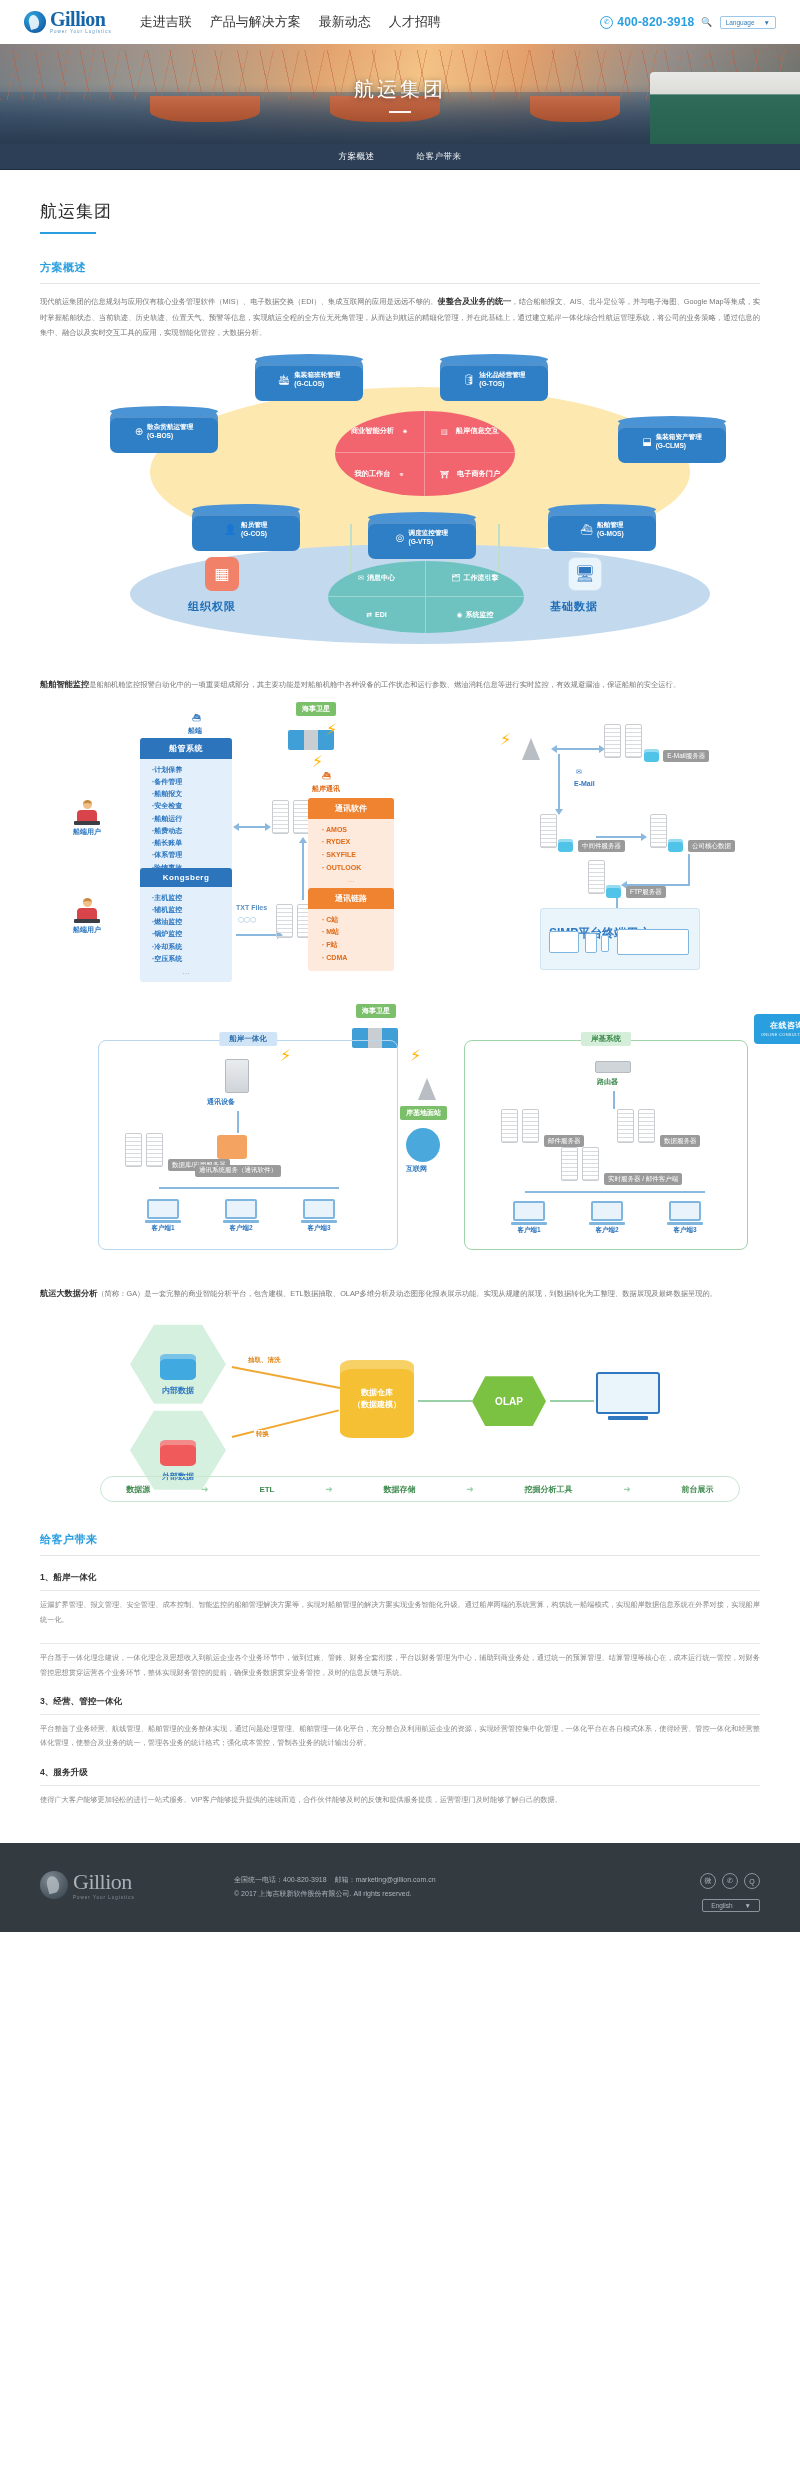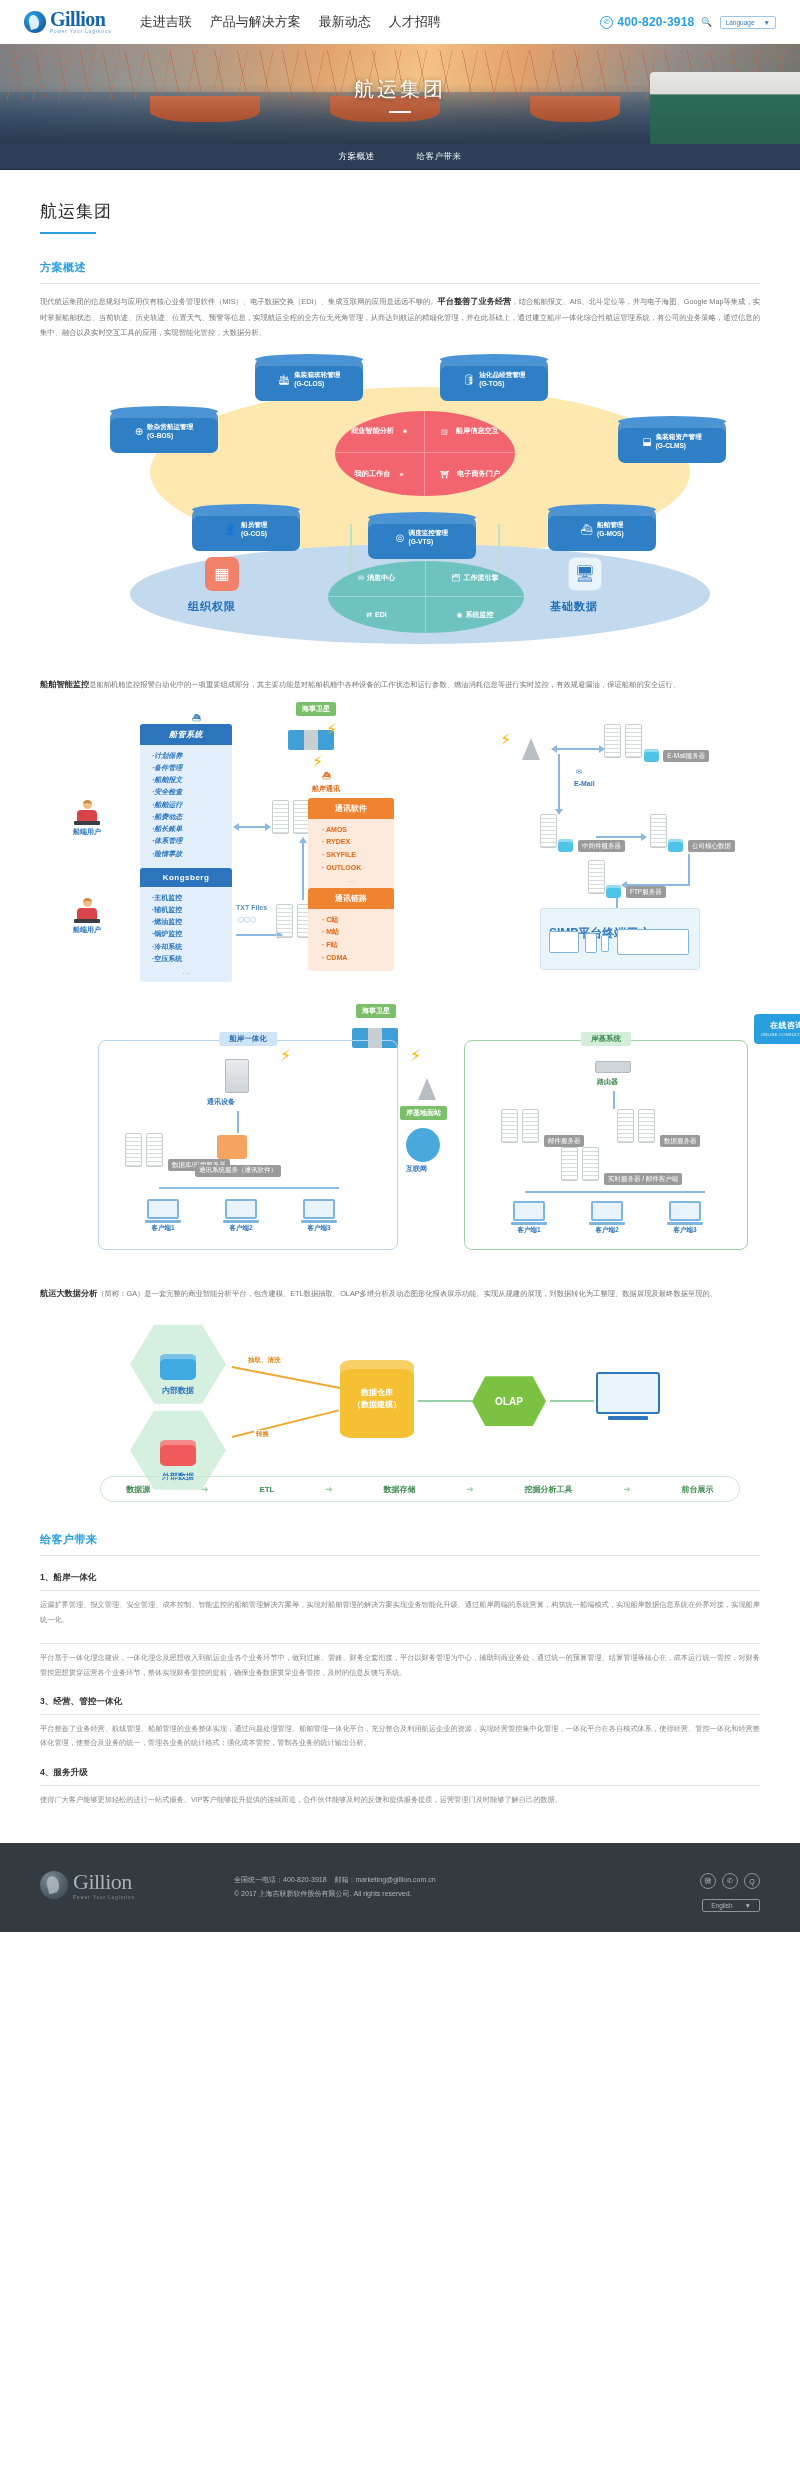--- a/index.html
+++ b/index.html
@@ -423,21 +423,21 @@
 </div>
 
 <div class="wrap">
 
   <div class="page-title">航运集团</div>
   <div class="page-title-rule"></div>
 
   <div class="section-head">方案概述</div>
   <div class="section-rule"></div>
 
-  <p class="body-text"><span>现代航运集团的信息规划与应用仅有核心业务管理软件（MIS）、电子数据交换（EDI）、集成互联网的应用是远远不够的。</span><b>平台整善了业务经营</b><span>，结合船舶报文、AIS、北斗定位等，并与电子海图、Google Map等集成，实时掌握船舶状态、当前轨迹、历史轨迹、位置天气、预警等信息，实现航运全程的全方位无死角管理，从而达到航运的精细化管理，并在此基础上，通过建立船岸一体化综合性航运管理系统，将公司的业务策略，通过信息的集中、融合以及实时交互工具的应用，实现智能化管控，大数据分析。</span></p>
+  <p class="body-text"><span>现代航运集团的信息规划与应用仅有核心业务管理软件（MIS）、电子数据交换（EDI）、集成互联网的应用是远远不够的。</span><b>使整合及业务的统一</b><span>，结合船舶报文、AIS、北斗定位等，并与电子海图、Google Map等集成，实时掌握船舶状态、当前轨迹、历史轨迹、位置天气、预警等信息，实现航运全程的全方位无死角管理，从而达到航运的精细化管理，并在此基础上，通过建立船岸一体化综合性航运管理系统，将公司的业务策略，通过信息的集中、融合以及实时交互工具的应用，实现智能化管控，大数据分析。</span></p>
 
   <div class="diagram1">
     <div class="d1-oval-yellow"></div>
     <div class="d1-oval-blue"></div>
 
     <div class="d1-stems">
       <i></i>
         <i></i>
         <i></i>
         <i></i>
@@ -552,21 +552,21 @@
       <div class="user-laptop"></div>
       <div class="user-cap">船端用户</div>
     </div>
     <div class="user-fig" style="left:22px;top:190px;">
       <div class="user-head"></div>
       <div class="user-body"></div>
       <div class="user-laptop"></div>
       <div class="user-cap">船端用户</div>
     </div>
 
-    <div class="d2-col" style="left:100px;top:16px;font-style:italic;">
+    <div class="d2-col" style="left:100px;top:30px;">
       <div class="d2-col-head">船管系统</div>
       <ul>
         <li>·计划保养</li>
         <li>·备件管理</li>
         <li>·船舶报文</li>
         <li>·安全检查</li>
         <li>·船舶运行</li>
         <li>·船费动态</li>
         <li>·船长账单</li>
         <li>·体系管理</li>

